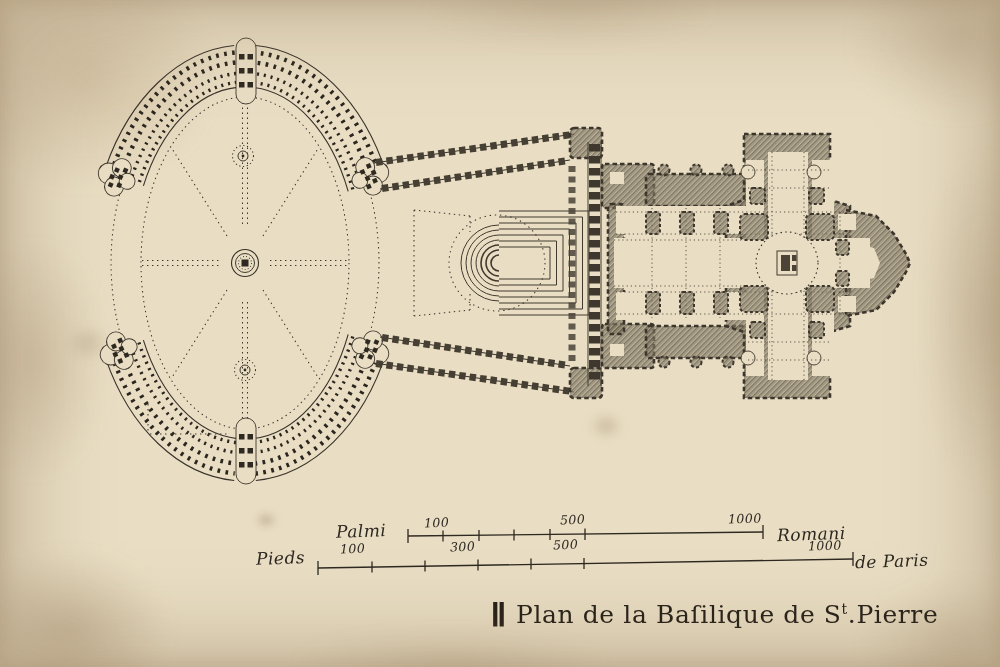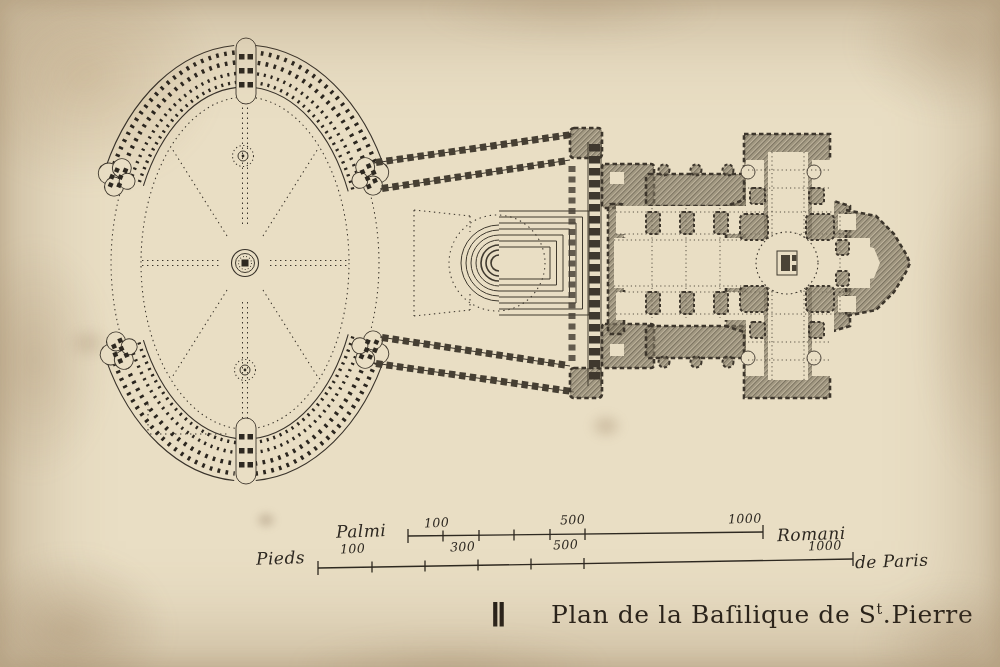--- a/index.html
+++ b/index.html
@@ -271,18 +271,18 @@
   <span class="txt script" style="left:777px;top:524px;">Romani</span>
 
   <span class="txt script" style="left:256px;top:548px;">Pieds</span>
   <span class="txt num" style="left:340px;top:541px;">100</span>
   <span class="txt num" style="left:450px;top:539px;">300</span>
   <span class="txt num" style="left:553px;top:537px;">500</span>
   <span class="txt num" style="left:808px;top:538px;">1000</span>
   <span class="txt script" style="left:855px;top:551px;">de Paris</span>
 
   <span class="txt title" id="title-sep" style="left:492px;top:598px;">‖</span>
-  <span class="txt title" style="left:516px;top:600px;margin-left:35px;">
+  <span class="txt title" style="left:516px;top:600px;">
     <span>Plan de la Baſilique de S</span><sup>t</sup><span>.Pierre</span>
   </span>
 
   <div id="vignette"></div>
 </div>
 
 </body></html>

